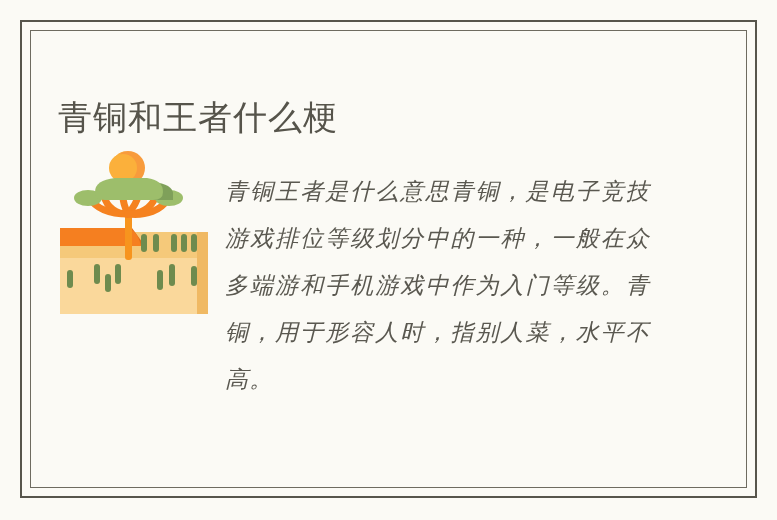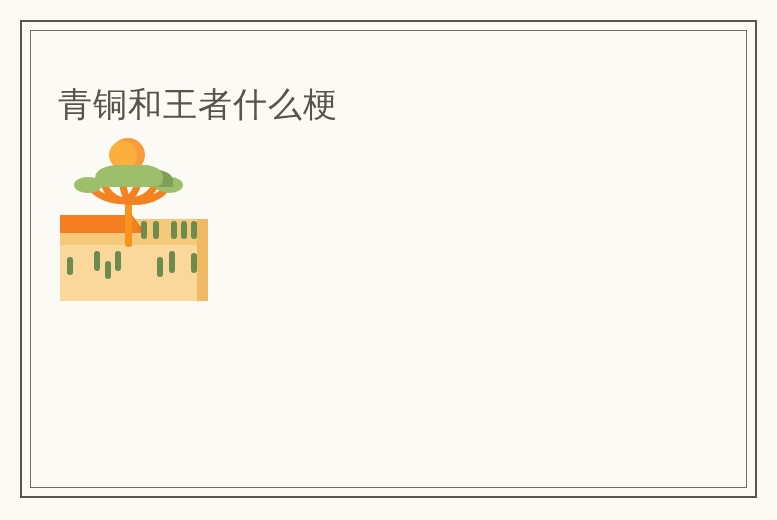--- a/index.html
+++ b/index.html
@@ -40,21 +40,21 @@
     width: 717px;
     height: 458px;
     border: 1px solid #6E6B60;
     box-sizing: border-box;
   }
 
   
   .content {
     position: absolute;
     left: 30px;
-    top: 24px;
+    top: 37px;
     width: 717px;
     height: 464px;
   }
 
   .page-title {
     position: absolute;
     left: 28px;
     top: 34px;
     font-size: 34px;
     line-height: 46px;
@@ -161,15 +161,16 @@
           <rect x="48" y="132" width="6" height="18" rx="3" fill="#6E8B4E"></rect>
           <rect x="58" y="122" width="6" height="20" rx="3" fill="#6E8B4E"></rect>
           <rect x="100" y="128" width="6" height="20" rx="3" fill="#6E8B4E"></rect>
           <rect x="112" y="122" width="6" height="22" rx="3" fill="#6E8B4E"></rect>
           <rect x="134" y="124" width="6" height="20" rx="3" fill="#6E8B4E"></rect>
         </g>
 
       </svg>
     </div>
 
+    <p class="article-body">青铜王者是什么意思青铜，是电子竞技游戏排位等级划分中的一种，一般在众多端游和手机游戏中作为入门等级。青铜，用于形容人时，指别人菜，水平不高。</p>
 
   </div>
 </div>
 
 </body></html>

